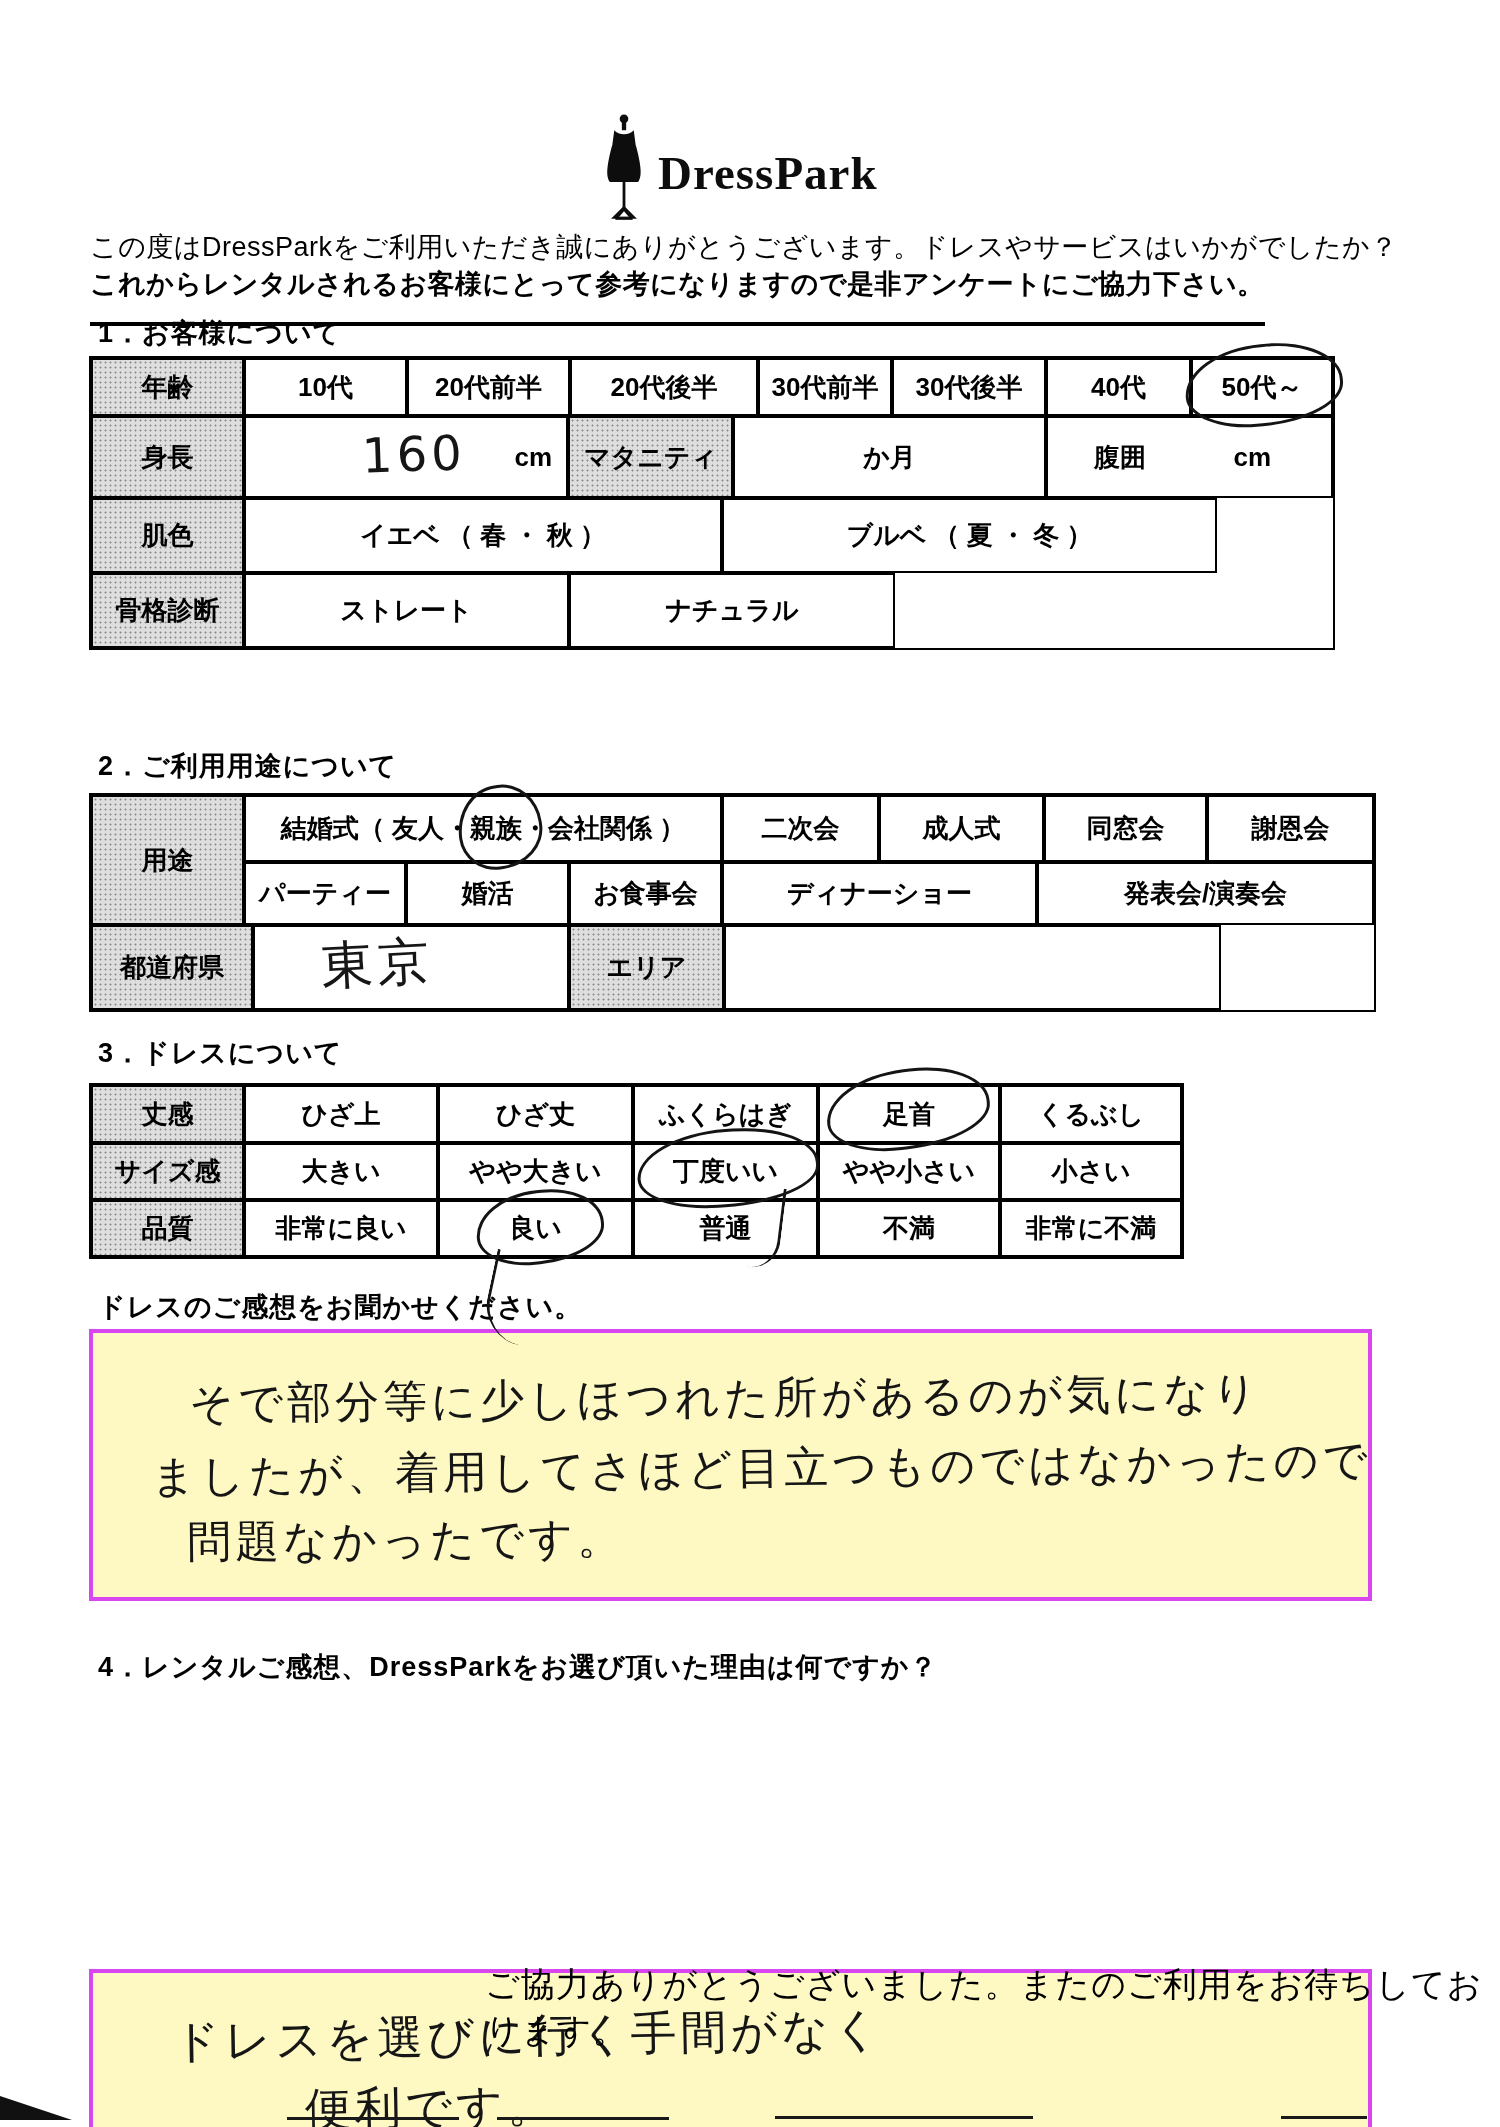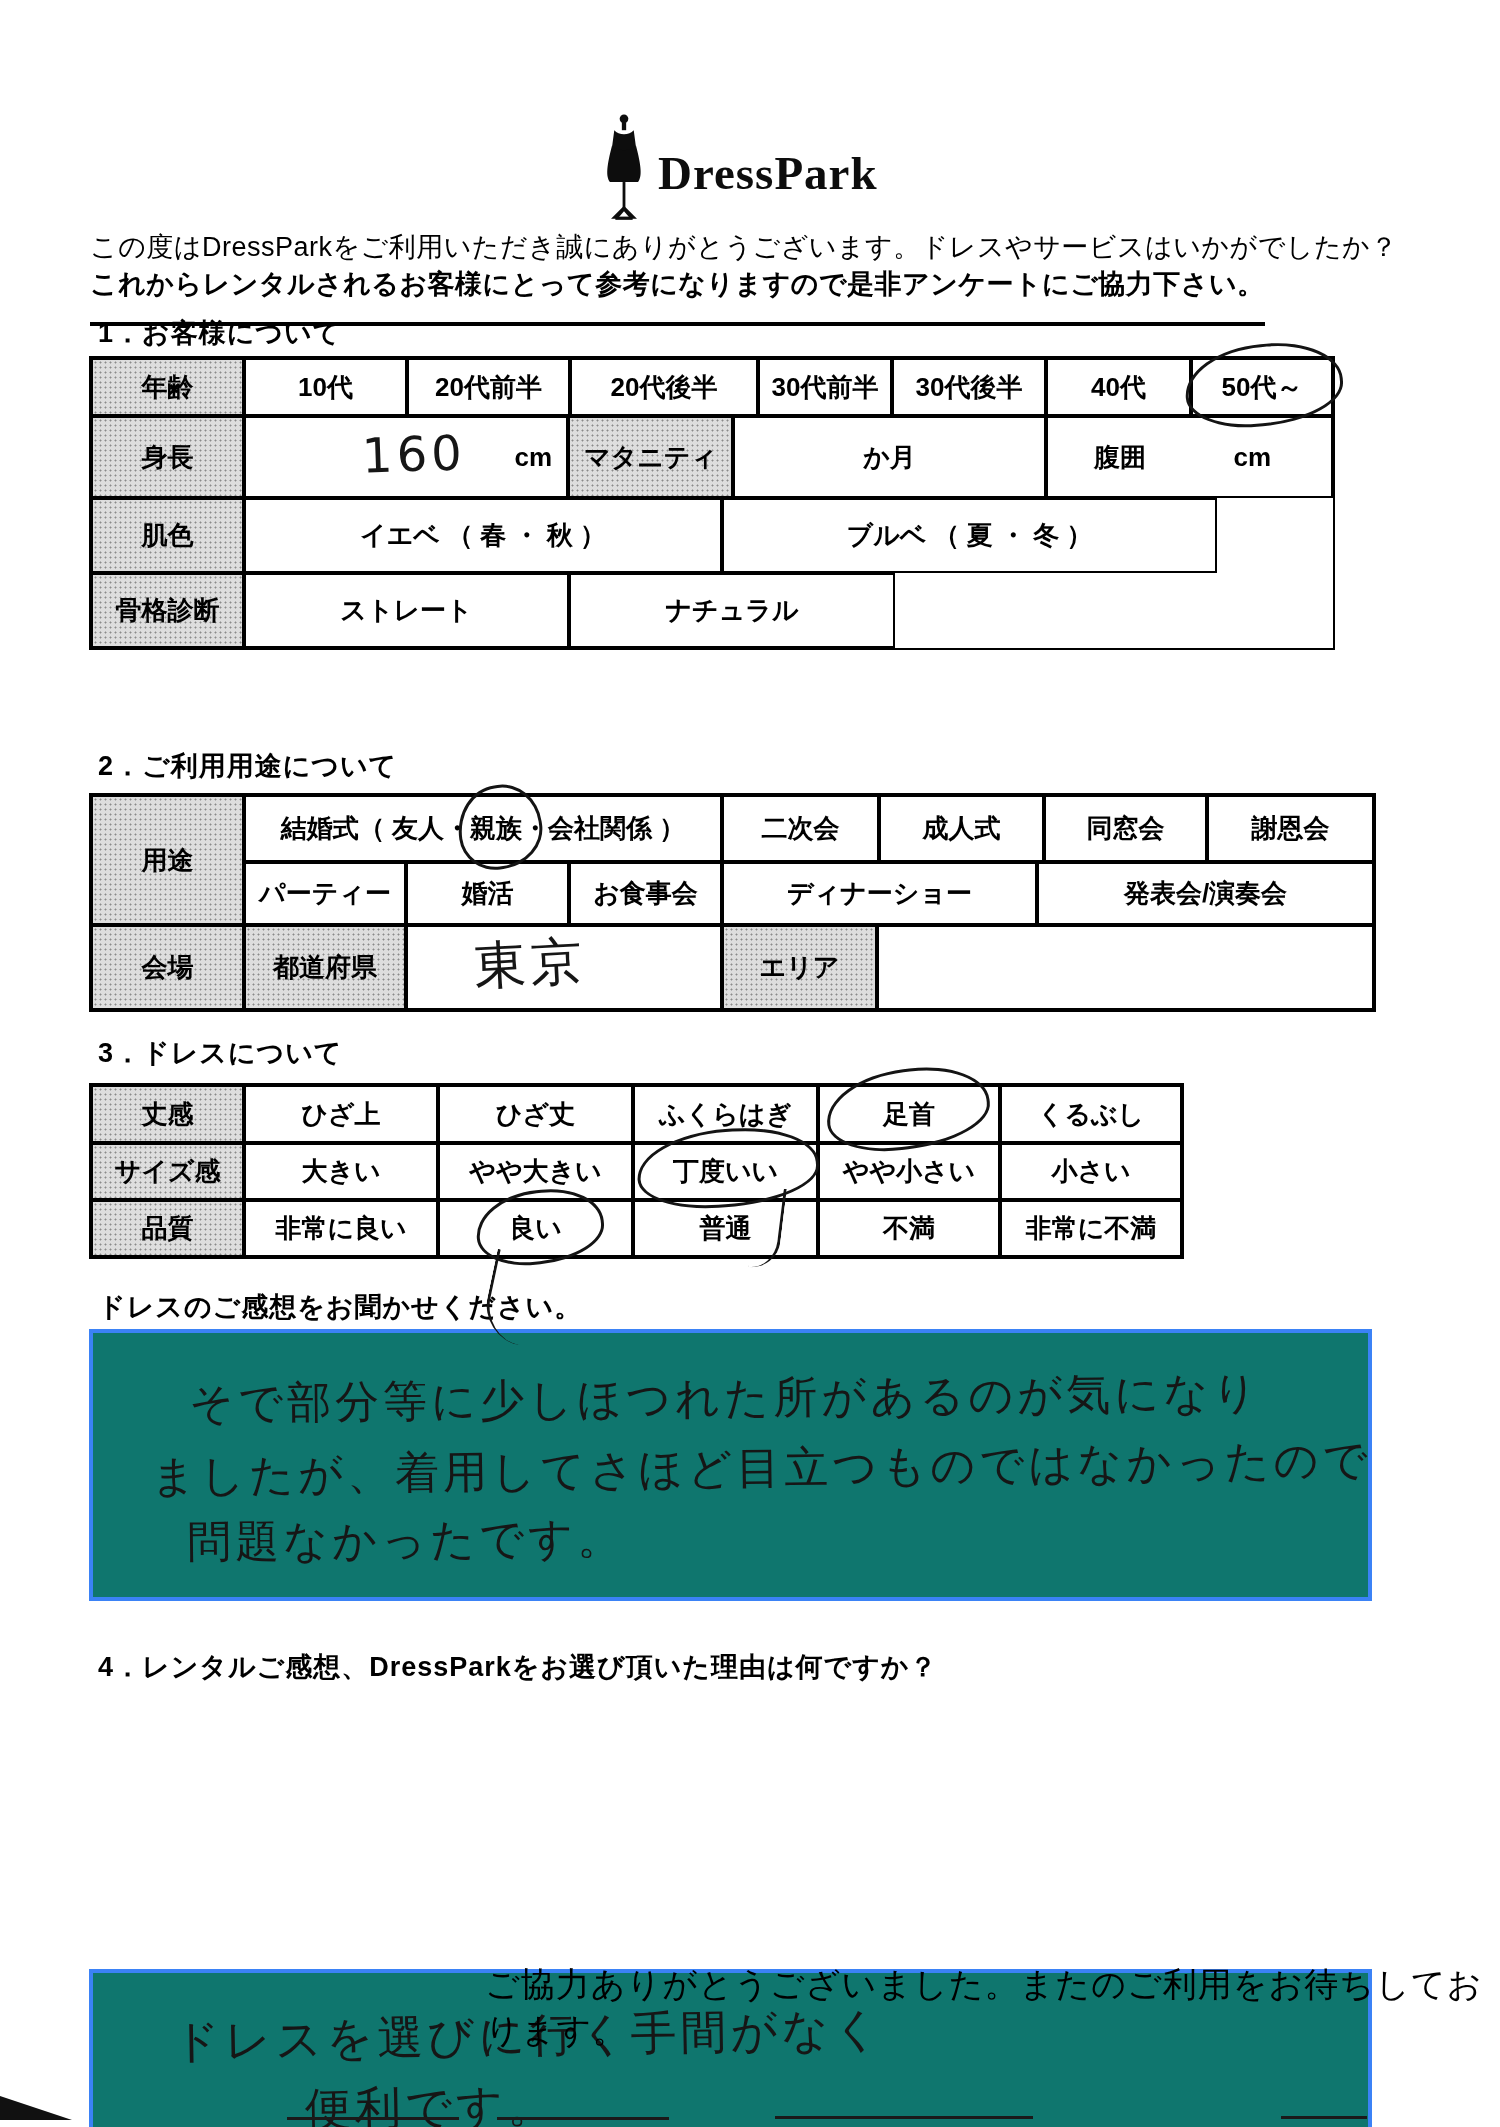--- a/index.html
+++ b/index.html
@@ -32,21 +32,21 @@
     letter-spacing:4px;white-space:nowrap;
   }
   
   .oval{
     position:absolute;border:3px solid #141414;
     border-radius:52% 48% 55% 45% / 60% 52% 48% 44%;
     pointer-events:none;z-index:3;background:transparent;
   }
   .tail{position:absolute;pointer-events:none;z-index:3;}
   
-  .bigbox{border:4px solid #3b82f6;box-sizing:border-box;background:#0f766e;position:relative;}
+  .bigbox{border:4px solid #d946ef;box-sizing:border-box;background:#fef9c3;position:relative;}
   
   .dash{position:absolute;height:3px;background:#1a1a1a;}
 </style>
 </head>
 <body>
 
 <div class="page">
 
   <svg class="abs" style="left:599px;top:114px;width:50px;height:108px;" viewBox="0 0 40 100">
     <circle cx="20" cy="4.5" r="4" fill="#0d0d0d"></circle>
@@ -128,21 +128,20 @@
         <div class="row" style="height:63px;">
           <div class="c" style="width:162px;">パーティー</div>
           <div class="c" style="width:163px;">婚活</div>
           <div class="c" style="width:153px;">お食事会</div>
           <div class="c" style="width:315px;">ディナーショー</div>
           <div class="c" style="width:337px;">発表会/演奏会</div>
         </div>
       </div>
     </div>
     <div class="row" style="height:85px;">
-      <div class="c shade" style="width:153px;">会場</div>
       <div class="c shade" style="width:162px;">都道府県</div>
       <div class="c" style="width:316px;">
         <span class="hw" style="position:absolute;left:66px;top:2px;font-size:52px;transform:rotate(-3deg);">東京</span>
       </div>
       <div class="c shade" style="width:155px;">エリア</div>
       <div class="c" style="width:497px;"></div>
     </div>
   </div>
 
   <div class="abs h" style="left:98px;top:1035px;">3．ドレスについて</div>

